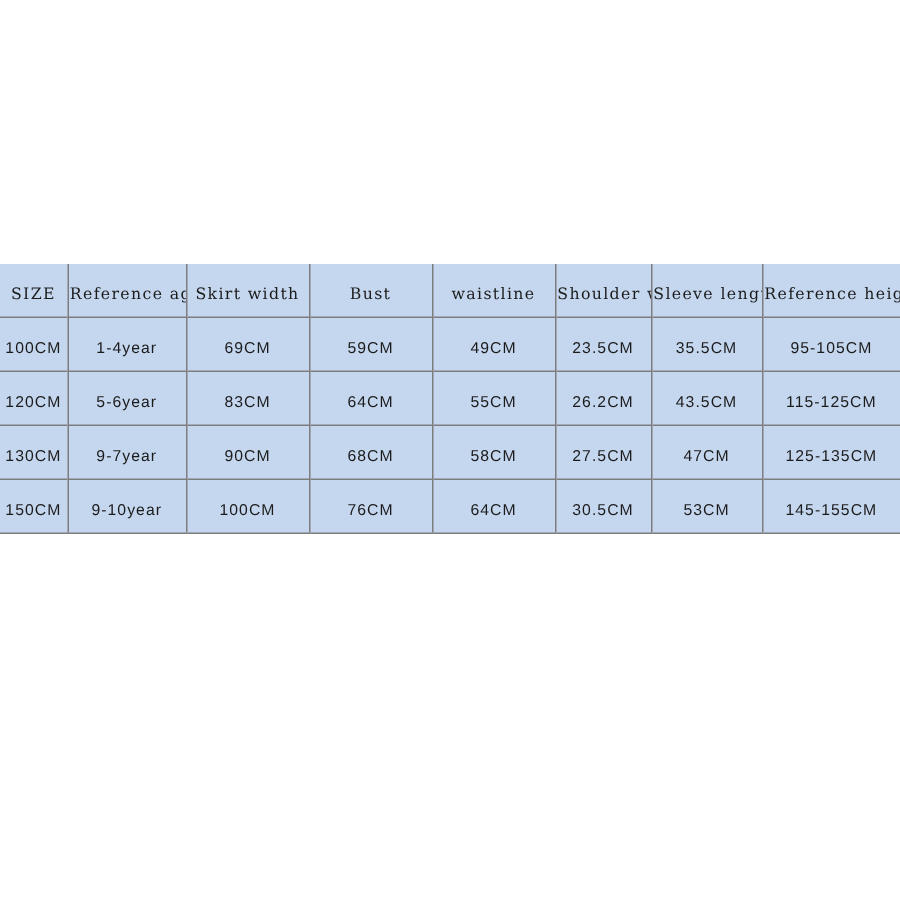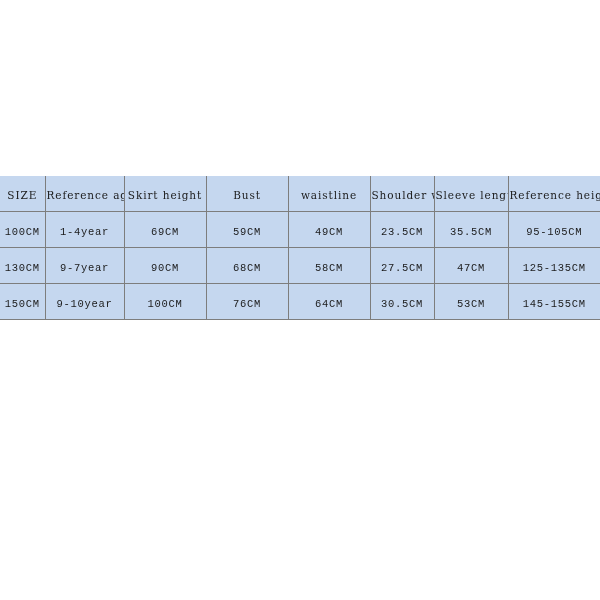--- a/index.html
+++ b/index.html
@@ -84,21 +84,21 @@
 
   .hdr-text {
     font-size: 10.5px;
     letter-spacing: 0.9px;
     font-family: "DejaVu Serif", "Liberation Serif", serif;
   }
 
   .cell-text {
     font-size: 10.5px;
     letter-spacing: 0.7px;
-    font-family: Liberation Mono, monospace;
+    font-family: Liberation Sans, sans-serif;
     text-align: center;
   }
 </style>
 </head>
 <body>
 
 <div class="canvas">
 
   <div class="chart-wrap">
     <table class="size-chart">
@@ -115,21 +115,21 @@
 
       <thead>
         <tr>
           <th>
             <span class="hdr-text">SIZE</span>
           </th>
           <th>
             <span class="hdr-text">Reference age</span>
           </th>
           <th>
-            <span class="hdr-text">Skirt height</span>
+            <span class="hdr-text">Skirt width</span>
           </th>
           <th>
             <span class="hdr-text">Bust</span>
           </th>
           <th>
             <span class="hdr-text">waistline</span>
           </th>
           <th>
             <span class="hdr-text">Shoulder width</span>
           </th>
@@ -147,20 +147,30 @@
           <td><span class="cell-text">100CM</span></td>
           <td><span class="cell-text">1-4year</span></td>
           <td><span class="cell-text">69CM</span></td>
           <td><span class="cell-text">59CM</span></td>
           <td><span class="cell-text">49CM</span></td>
           <td><span class="cell-text">23.5CM</span></td>
           <td><span class="cell-text">35.5CM</span></td>
           <td><span class="cell-text">95-105CM</span></td>
         </tr>
         <tr>
+          <td><span class="cell-text">120CM</span></td>
+          <td><span class="cell-text">5-6year</span></td>
+          <td><span class="cell-text">83CM</span></td>
+          <td><span class="cell-text">64CM</span></td>
+          <td><span class="cell-text">55CM</span></td>
+          <td><span class="cell-text">26.2CM</span></td>
+          <td><span class="cell-text">43.5CM</span></td>
+          <td><span class="cell-text">115-125CM</span></td>
+        </tr>
+        <tr>
           <td><span class="cell-text">130CM</span></td>
           <td><span class="cell-text">9-7year</span></td>
           <td><span class="cell-text">90CM</span></td>
           <td><span class="cell-text">68CM</span></td>
           <td><span class="cell-text">58CM</span></td>
           <td><span class="cell-text">27.5CM</span></td>
           <td><span class="cell-text">47CM</span></td>
           <td><span class="cell-text">125-135CM</span></td>
         </tr>
         <tr>

